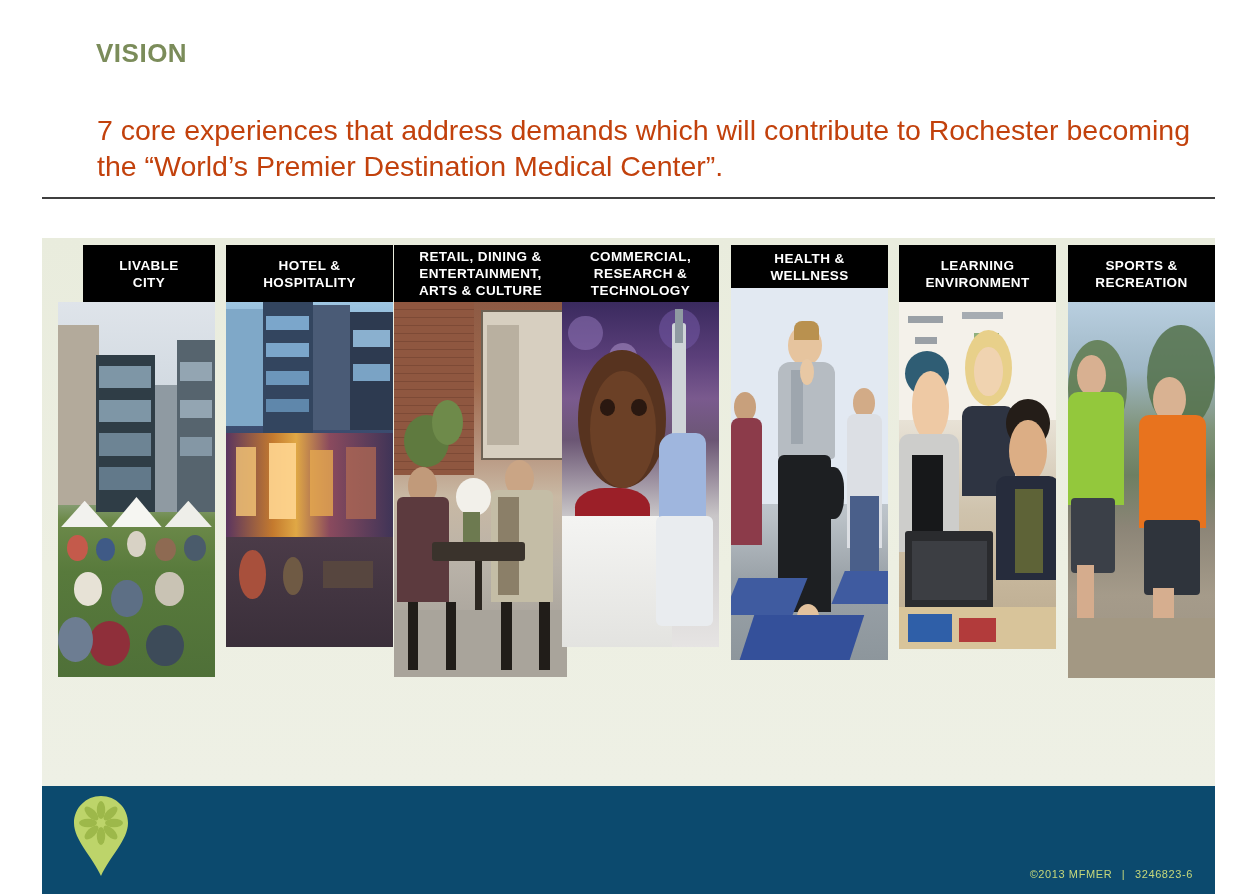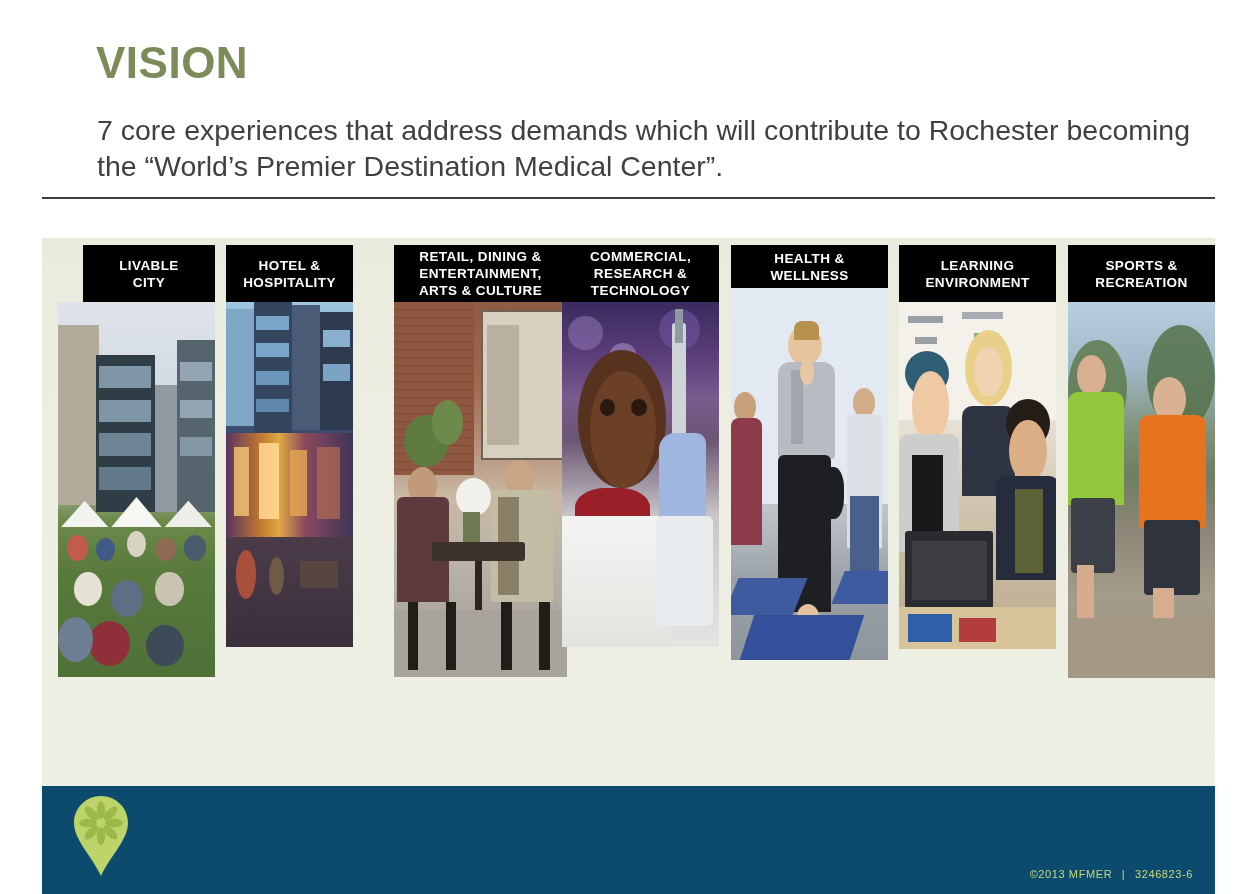--- a/index.html
+++ b/index.html
@@ -13,33 +13,33 @@
     font-family: "Liberation Sans", sans-serif;
     overflow: hidden;
     position: relative;
   }
 
   
   .slide-title {
     position: absolute;
     left: 96px;
     top: 38px;
-    font-size: 44px;
+    font-size: 26px;
     font-weight: bold;
     color: #7b8c5a;
     letter-spacing: 0.5px;
   }
   .slide-subtitle {
     position: absolute;
     left: 97px;
     top: 112px;
     width: 1120px;
     font-size: 28.5px;
     line-height: 36px;
-    color: #404040;
+    color: #c2410c;
     font-weight: normal;
   }
   .title-rule {
     position: absolute;
     left: 42px;
     top: 197px;
     width: 1173px;
     height: 2px;
     background: #3f3f3f;
   }
@@ -172,21 +172,21 @@
         <div class="blob" style="left:80%;top:62%;width:14%;height:7%;background:#4a5b6b;"></div>
         <div class="blob" style="left:10%;top:72%;width:18%;height:9%;background:#e7e2d6;"></div>
         <div class="blob" style="left:34%;top:74%;width:20%;height:10%;background:#5d6f85;"></div>
         <div class="blob" style="left:62%;top:72%;width:18%;height:9%;background:#c9c3b4;"></div>
         <div class="blob" style="left:20%;top:85%;width:26%;height:12%;background:#8f2f3a;"></div>
         <div class="blob" style="left:0%;top:84%;width:22%;height:12%;background:#6d7d92;"></div>
         <div class="blob" style="left:56%;top:86%;width:24%;height:11%;background:#3d4b59;"></div>
       </div>
     </div>
 
-    <div class="col" style="left:184px; width:127px;">
+    <div class="col" style="left:184px; width:167px;">
       <div class="col-head" style="height:57px;">
         <span>HOTEL &amp;
 HOSPITALITY</span>
       </div>
       <div class="col-photo" style="height:345px;">
         <div class="ph" style="background:linear-gradient(to bottom,#9fc6e2 0%,#6e9ec4 18%,#3d4f72 36%,#2b2f4e 52%,#4a2d4e 68%,#6b3a50 84%,#3a2b3c 100%);"></div>
         <div class="rect" style="left:0;top:2%;width:22%;height:34%;background:#7fa8c8;"></div>
         <div class="rect" style="left:22%;top:0;width:30%;height:38%;background:#33455f;"></div>
         <div class="rect" style="left:24%;top:4%;width:26%;height:4%;background:#7ba6cb;"></div>
         <div class="rect" style="left:24%;top:12%;width:26%;height:4%;background:#7ba6cb;"></div>

